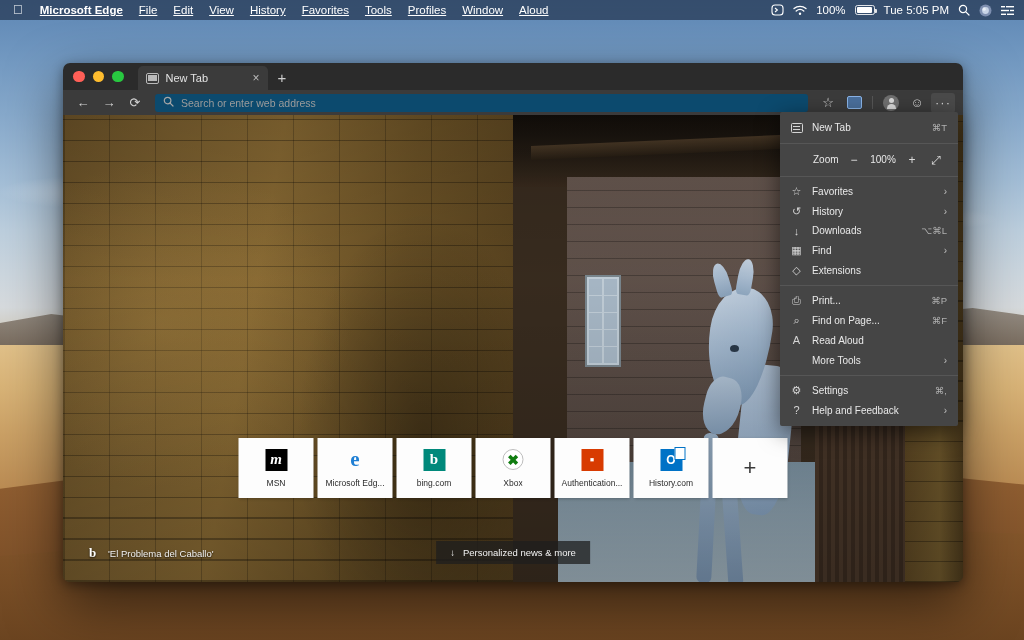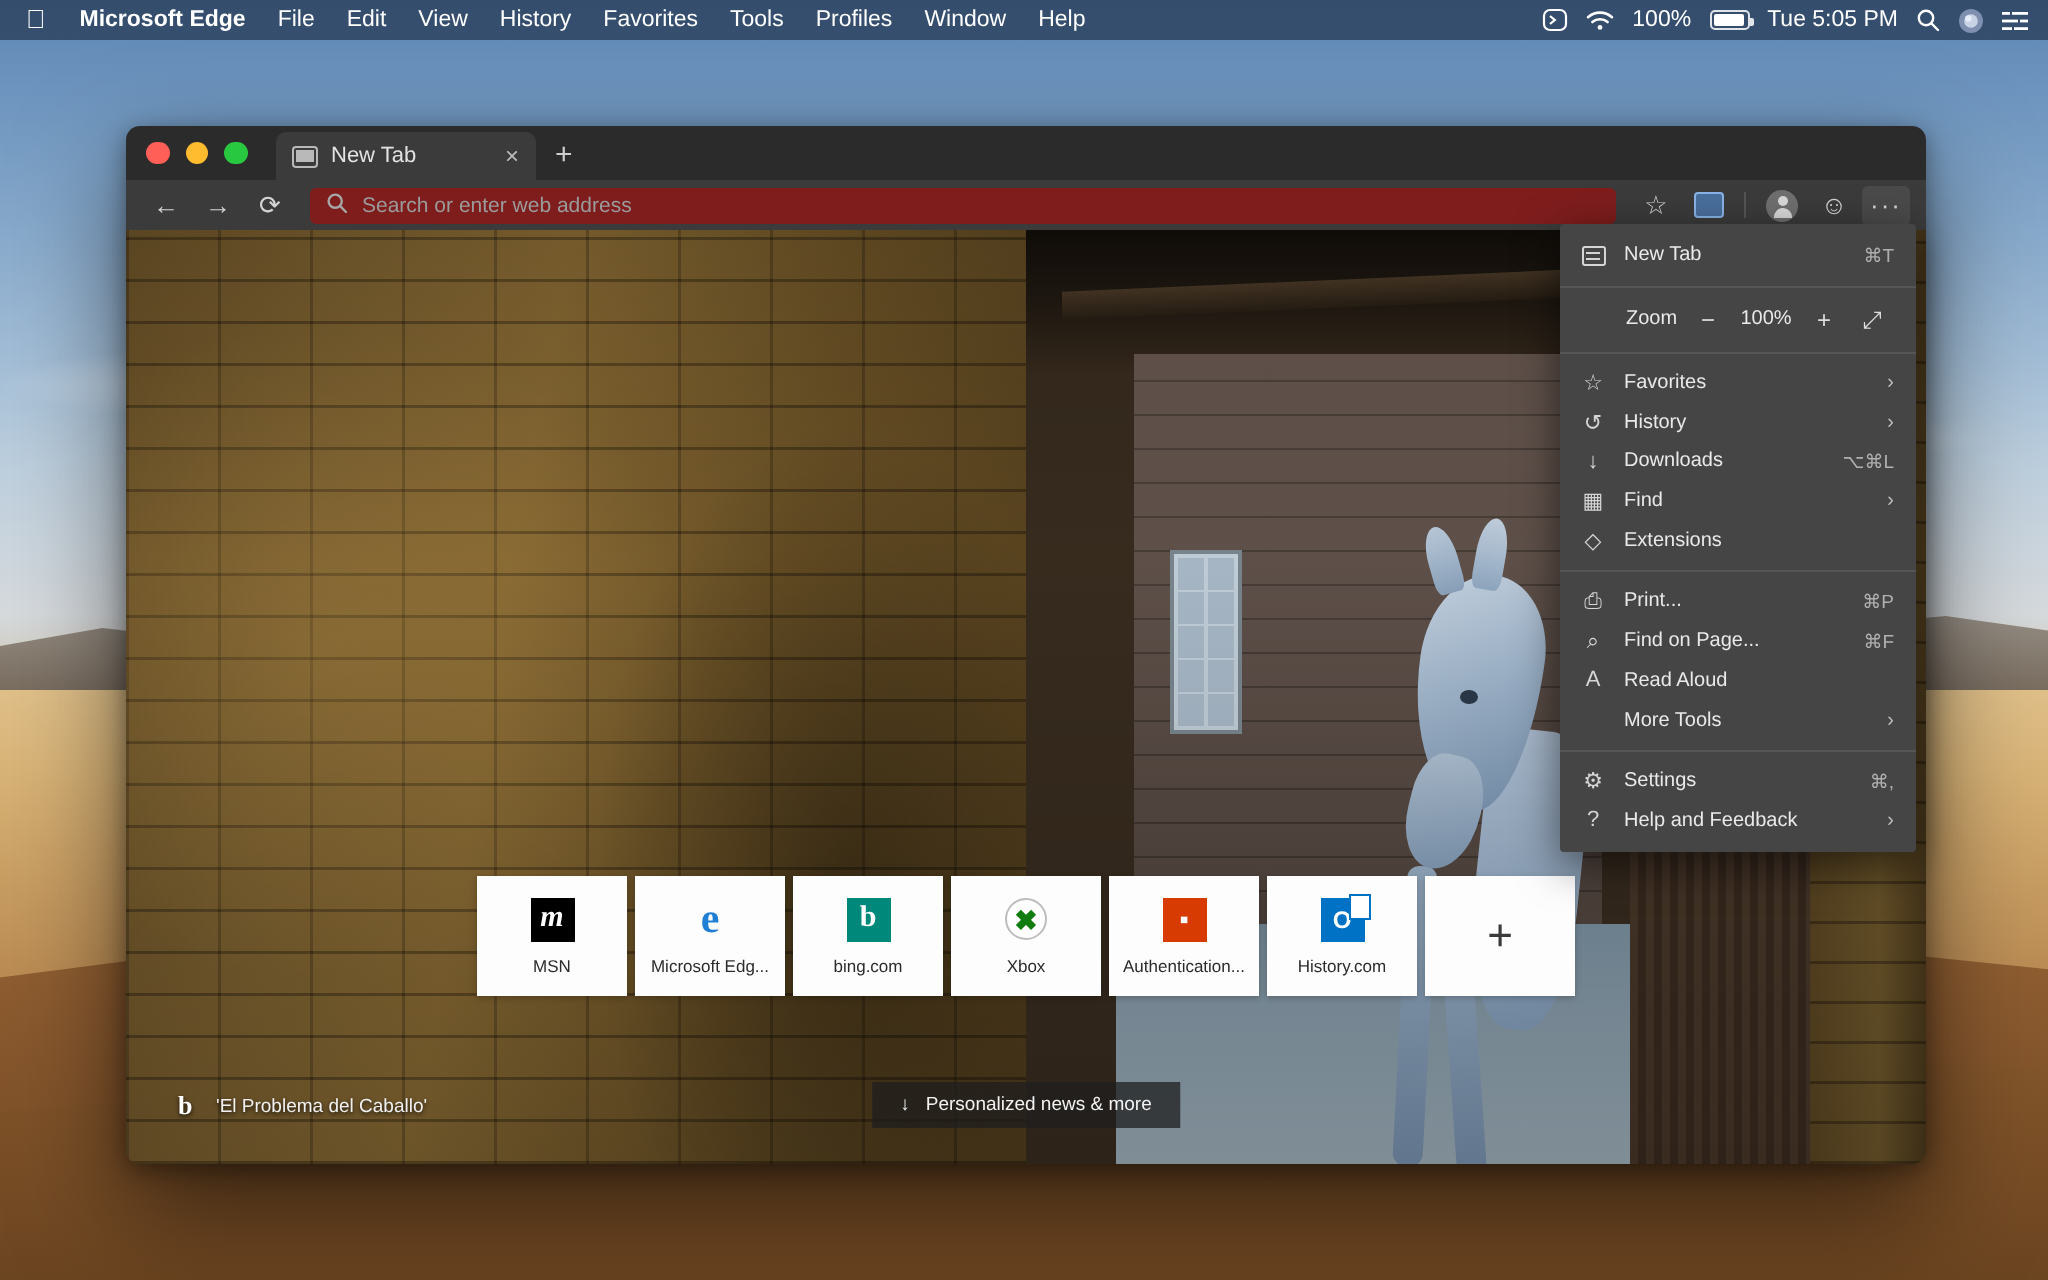--- a/index.html
+++ b/index.html
@@ -63,21 +63,21 @@
   
   #menubar {
     position:absolute; top:0; left:0; right:0; height:20px;
     background:rgba(38,56,82,.72);
     backdrop-filter:blur(18px);
     display:flex; align-items:center;
     color:#fff; font-size:11.5px; z-index:60;
     padding:0 8px;
   }
   #menubar .mb-apple { font-size:13px; padding:0 9px 1px 5px; line-height:1; }
-  #menubar .mb-item { padding:0 8px; white-space:nowrap; }
+  #menubar .mb-item { padding:0 8px; white-space:nowrap;text-decoration:underline; }
   #menubar .mb-item.bold { font-weight:bold; }
   #mb-right { margin-left:auto; display:flex; align-items:center; gap:9px; padding-right:2px; }
   #mb-right .mbr { display:flex; align-items:center; white-space:nowrap; }
   .batt-shell {
     width:20px; height:9.5px; border:1.2px solid rgba(255,255,255,.85);
     border-radius:2.5px; position:relative; display:inline-block;
   }
   .batt-shell::after {
     content:""; position:absolute; right:-3px; top:2.6px;
     width:1.8px; height:4px; background:rgba(255,255,255,.85); border-radius:0 1px 1px 0;
@@ -114,21 +114,21 @@
 
   #toolbar {
     height:25px; background:#3b3b3b; display:flex; align-items:center;
     padding:0 8px; gap:2px;
   }
   .tb-btn {
     width:24px; height:20px; display:flex; align-items:center; justify-content:center;
     color:#d4d4d4; font-size:13px; border-radius:3px;
   }
   #omnibox {
-    flex:1; height:18px; background:#7f1d1d; border-radius:3px;
+    flex:1; height:18px; background:#0c4a6e; border-radius:3px;
     display:flex; align-items:center; gap:7px; padding:0 8px; margin:0 6px;
     color:#9b9b9b; font-size:10.5px;
   }
   .tb-sep { width:1px; height:13px; background:#555; margin:0 4px; }
   .tb-avatar { width:16px; height:16px; border-radius:50%; background:#6f6f6f; position:relative; }
   .tb-avatar::before { content:""; position:absolute; left:5.5px; top:3.2px; width:5px; height:5px; border-radius:50%; background:#d9d9d9; }
   .tb-avatar::after { content:""; position:absolute; left:3.5px; top:9.5px; width:9px; height:5px; border-radius:4.5px 4.5px 0 0; background:#d9d9d9; }
   .tb-collections { width:15px; height:13px; border:1.4px solid #8ab4e8; border-radius:2px; background:#4a6f9c; }
   .tb-more { letter-spacing:1px; background:#4a4a4a; }
 
@@ -300,21 +300,21 @@
   <span class="mb-apple"></span>
   <span class="mb-item bold">Microsoft Edge</span>
   <span class="mb-item">File</span>
   <span class="mb-item">Edit</span>
   <span class="mb-item">View</span>
   <span class="mb-item">History</span>
   <span class="mb-item">Favorites</span>
   <span class="mb-item">Tools</span>
   <span class="mb-item">Profiles</span>
   <span class="mb-item">Window</span>
-  <span class="mb-item">Help</span>
+  <span class="mb-item">Aloud</span>
 
   <div id="mb-right">
     <span class="mbr">
       <svg width="13" height="12" viewBox="0 0 13 12">
           <rect x="1" y="1" width="11" height="10" rx="3" fill="none" stroke="#fff" stroke-width="1.1"></rect>
           <path d="M4 4l2.4 2L4 8" stroke="#fff" stroke-width="1.1" fill="none"></path>
         </svg>
     </span>
     <span class="mbr">
       <svg width="14" height="11" viewBox="0 0 14 11">

